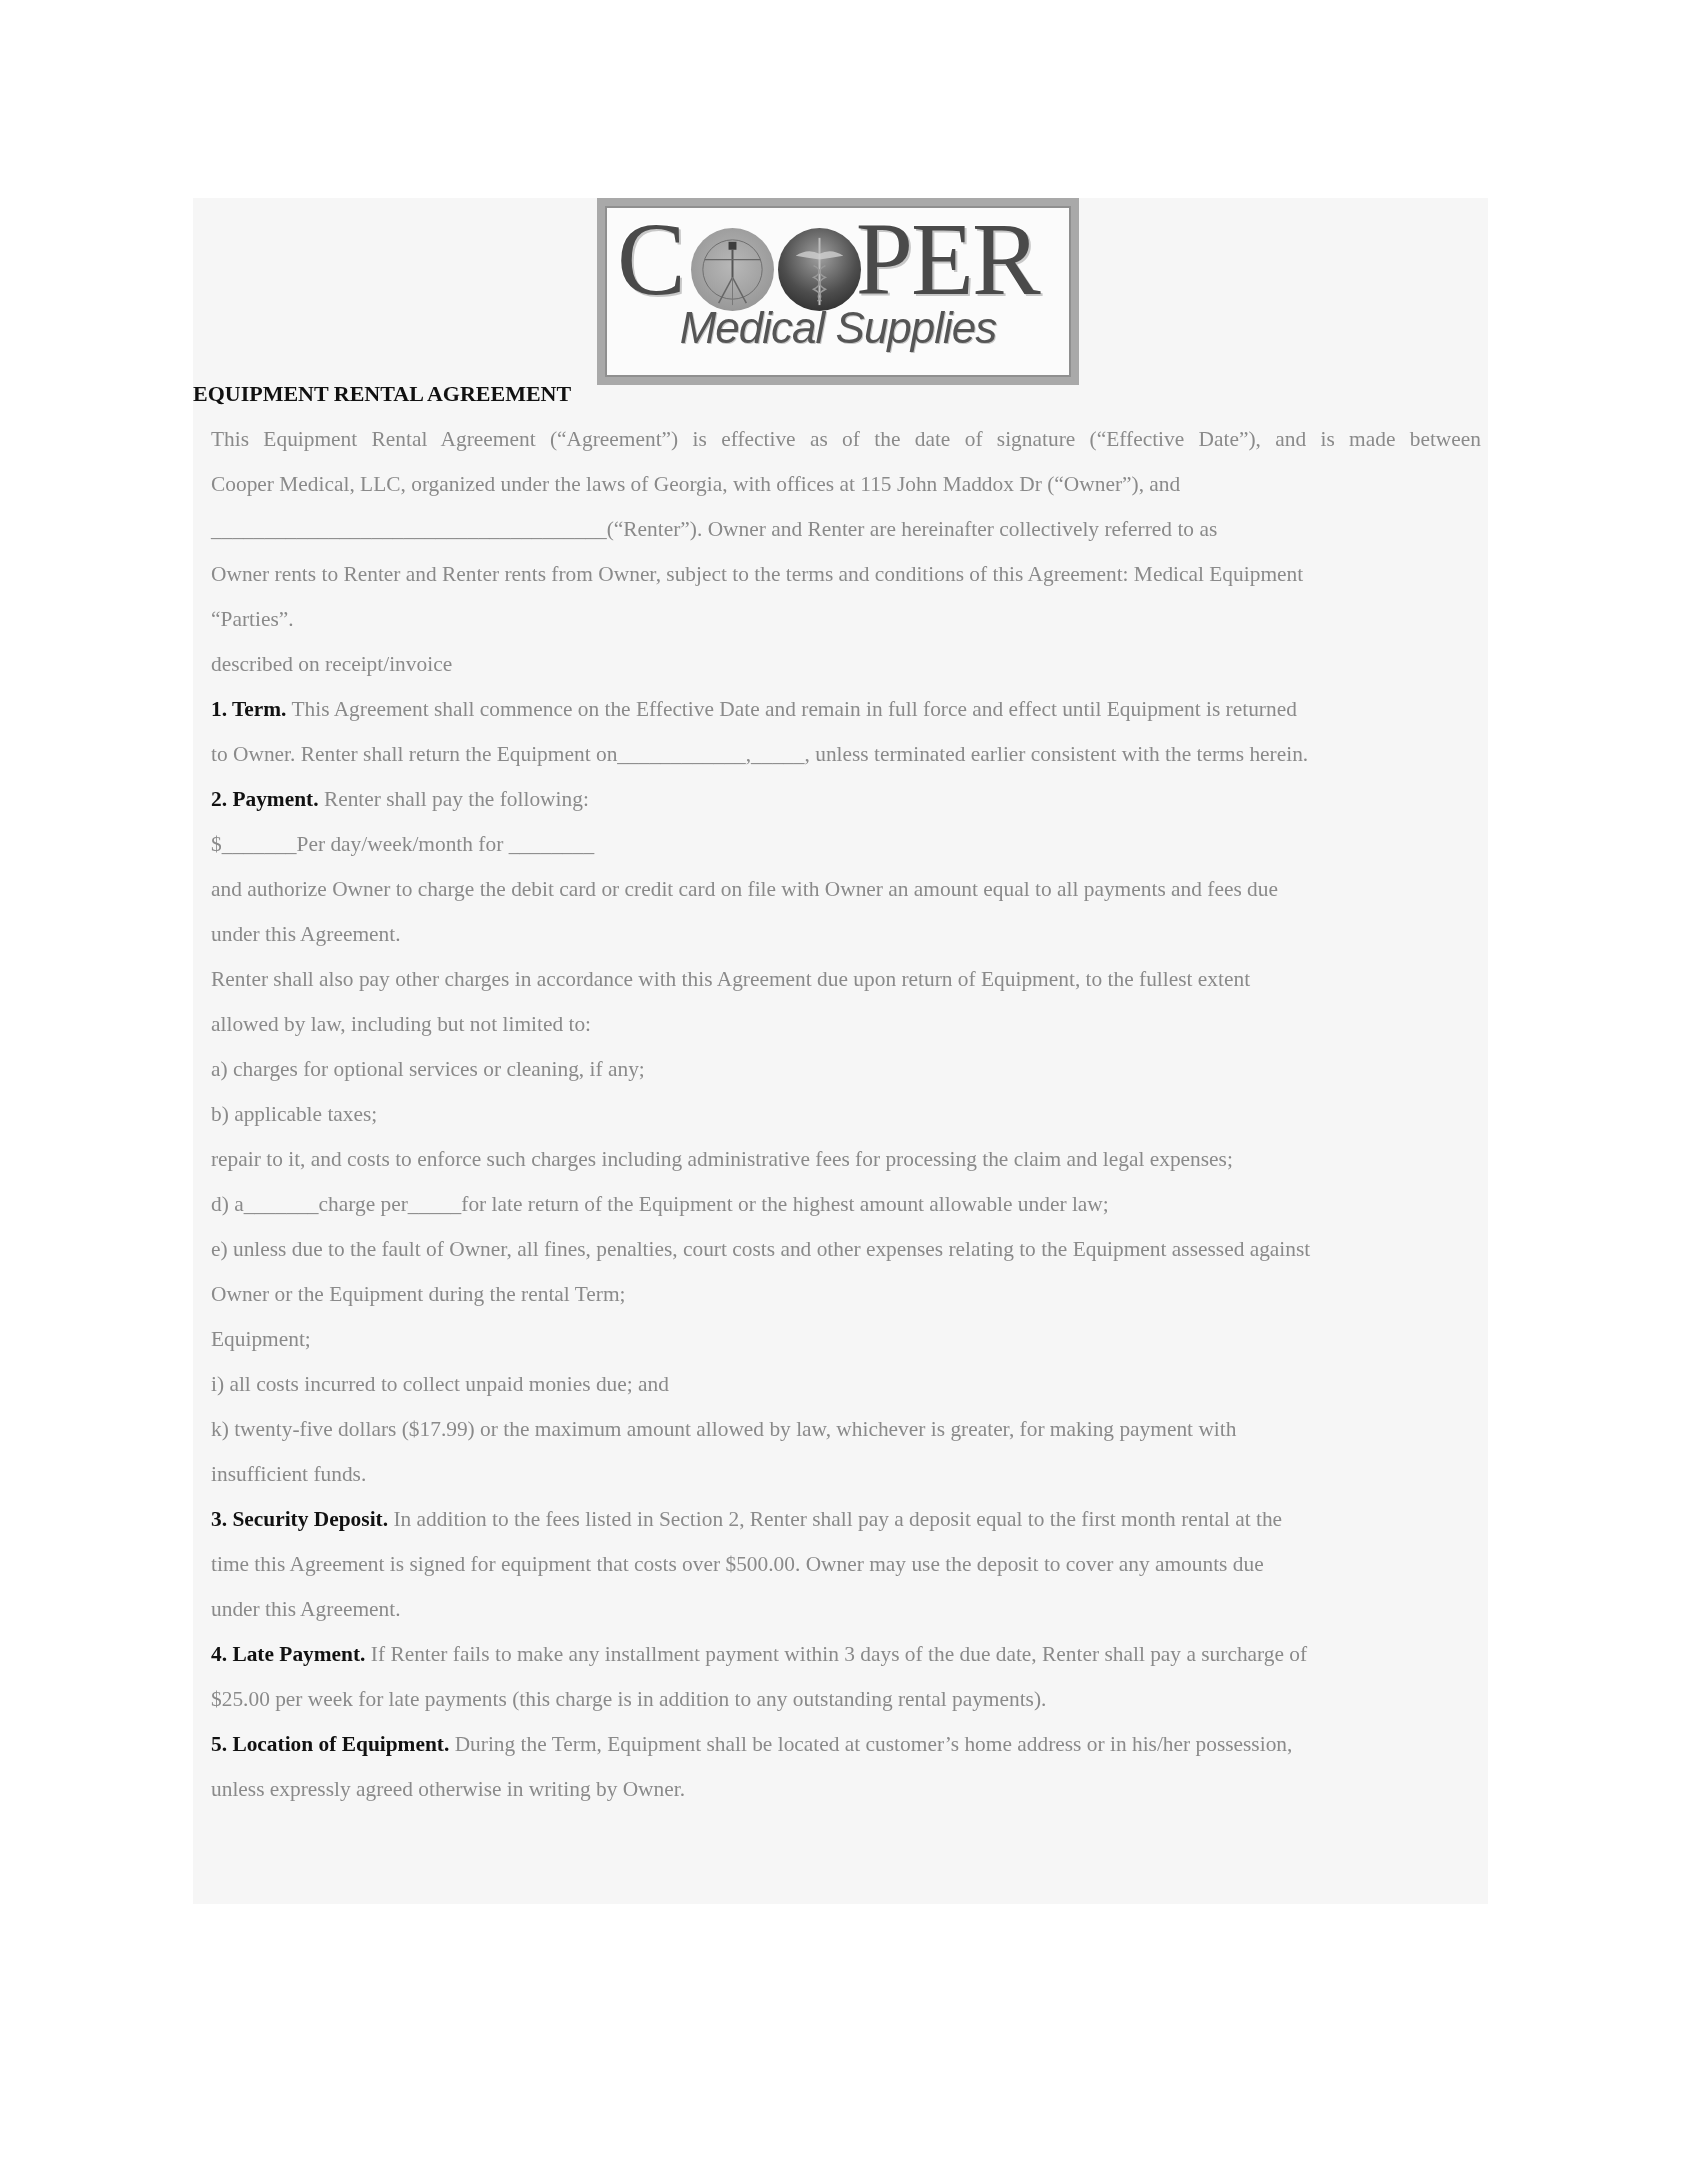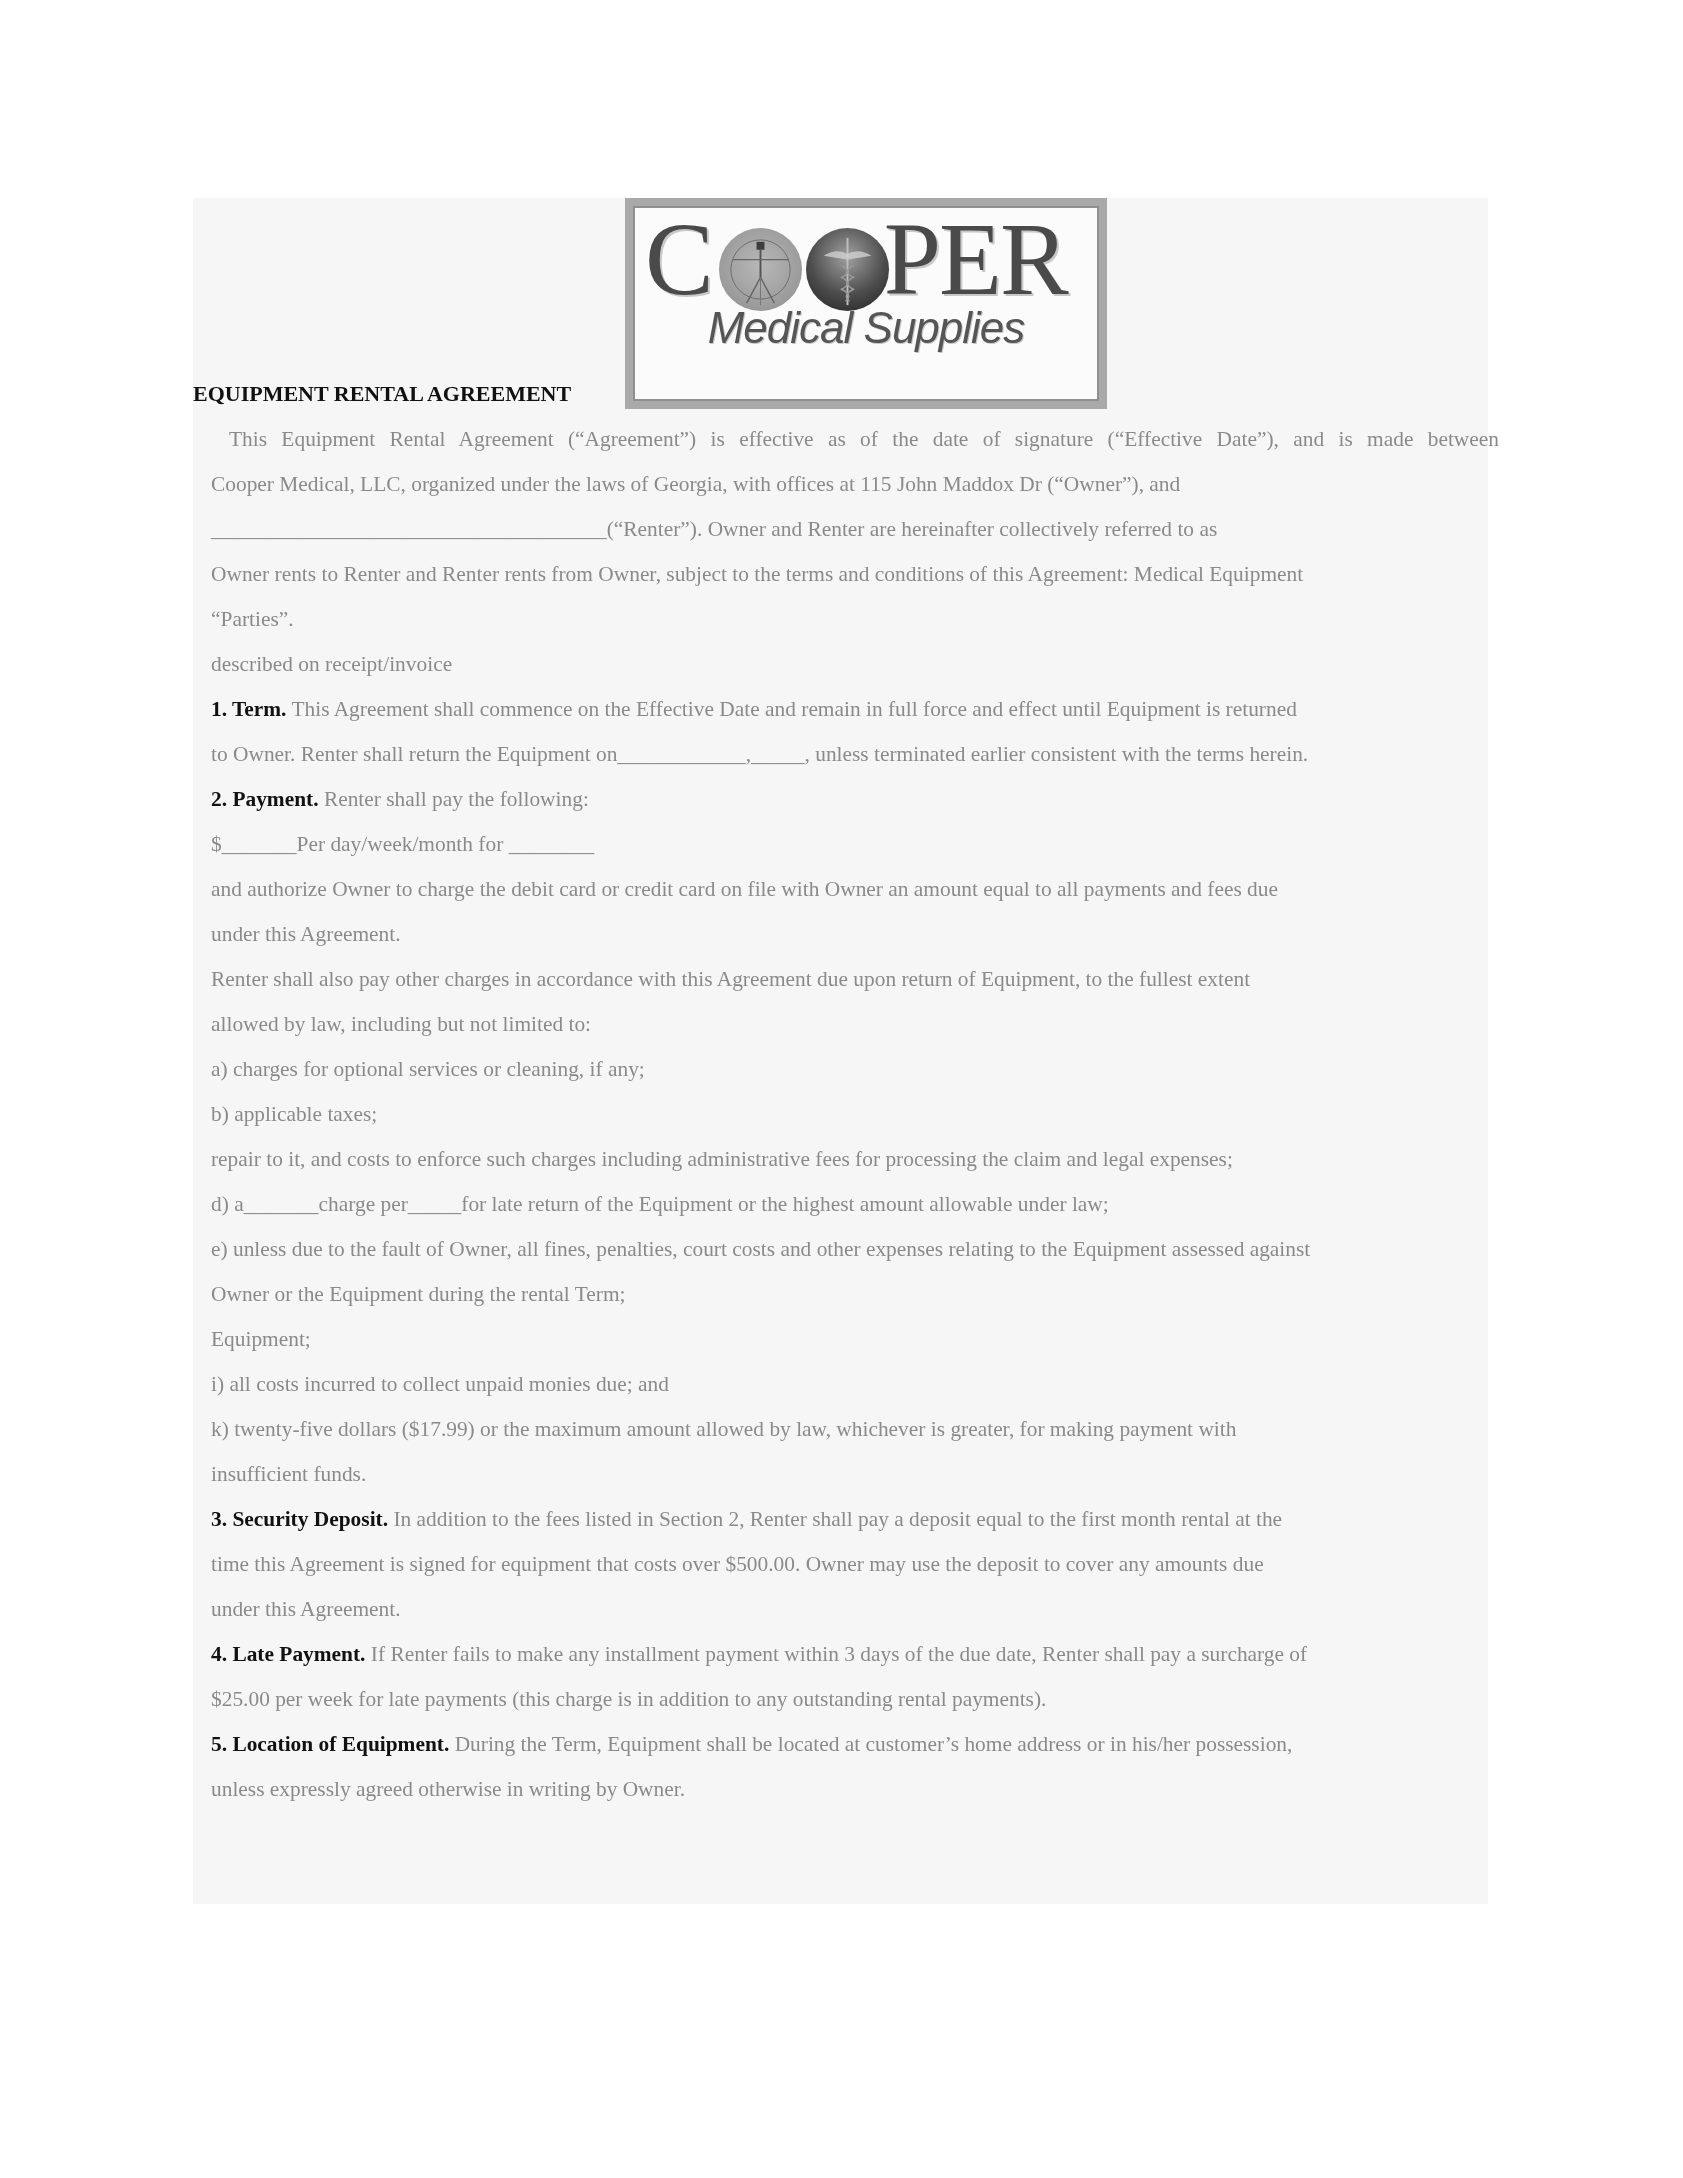--- a/index.html
+++ b/index.html
@@ -2,22 +2,22 @@
 <html><head>
 <meta charset="utf-8">
 <style>
   html, body { margin: 0; padding: 0; background: #ffffff; }
   body { width: 1683px; height: 2178px; position: relative; overflow: hidden; }
   .panel {
     position: absolute; left: 193px; top: 198px; width: 1295px; height: 1706px;
     background: #f6f6f6;
   }
   .logo {
-    position: absolute; left: 597px; top: 198px; width: 482px; height: 211px;
-    background: #a9a9a9; box-sizing: border-box; padding: 8px; margin-left: 28px;
+    position: absolute; left: 597px; top: 198px; width: 482px; height: 187px;
+    background: #a9a9a9; box-sizing: border-box; padding: 8px;
   }
   .logo-inner {
     position: relative; width: 100%; height: 100%; background: #fbfbfb;
     border: 2px solid #8f8f8f; box-sizing: border-box; overflow: hidden;
   }
   .logo-word {
     position: absolute; left: 10px; top: 2px; height: 99px; width: 455px;
     font-family: "Liberation Serif", serif; font-size: 103px; line-height: 99px;
     color: #4a4a4a; letter-spacing: -2px;
     text-shadow: 2px 2px 0 #c8c8c8, -1px -1px 0 #ffffff;
@@ -38,21 +38,21 @@
   .title {
     position: absolute; left: 193px; width: 1295px; top: 379px; 
     font-family: "Liberation Serif", serif; font-weight: bold; font-size: 22px;
     color: #111111; line-height: 30px; margin: 0;
   }
   .body-text {
     position: absolute; left: 198px; top: 424px; width: 1287px;
     font-family: "Liberation Serif", serif; font-size: 21.4px; color: #8a8a8a;
   }
   .line { height: 45px; line-height: 30px; white-space: nowrap; }
-  .line.justify { text-align: justify; text-align-last: justify; white-space: normal; width: 1283px; margin-left: 18px; }
+  .line.justify { text-align: justify; text-align-last: justify; white-space: normal; width: 1283px; }
   .head { color: #111111; font-weight: bold; margin-left: 13px; }
 </style>
 </head>
 <body>
 
 <div class="panel"></div>
 
 <div class="logo">
   <div class="logo-inner">
     <div class="logo-word"><span>C</span><span class="gap"></span><span>PER</span></div>

